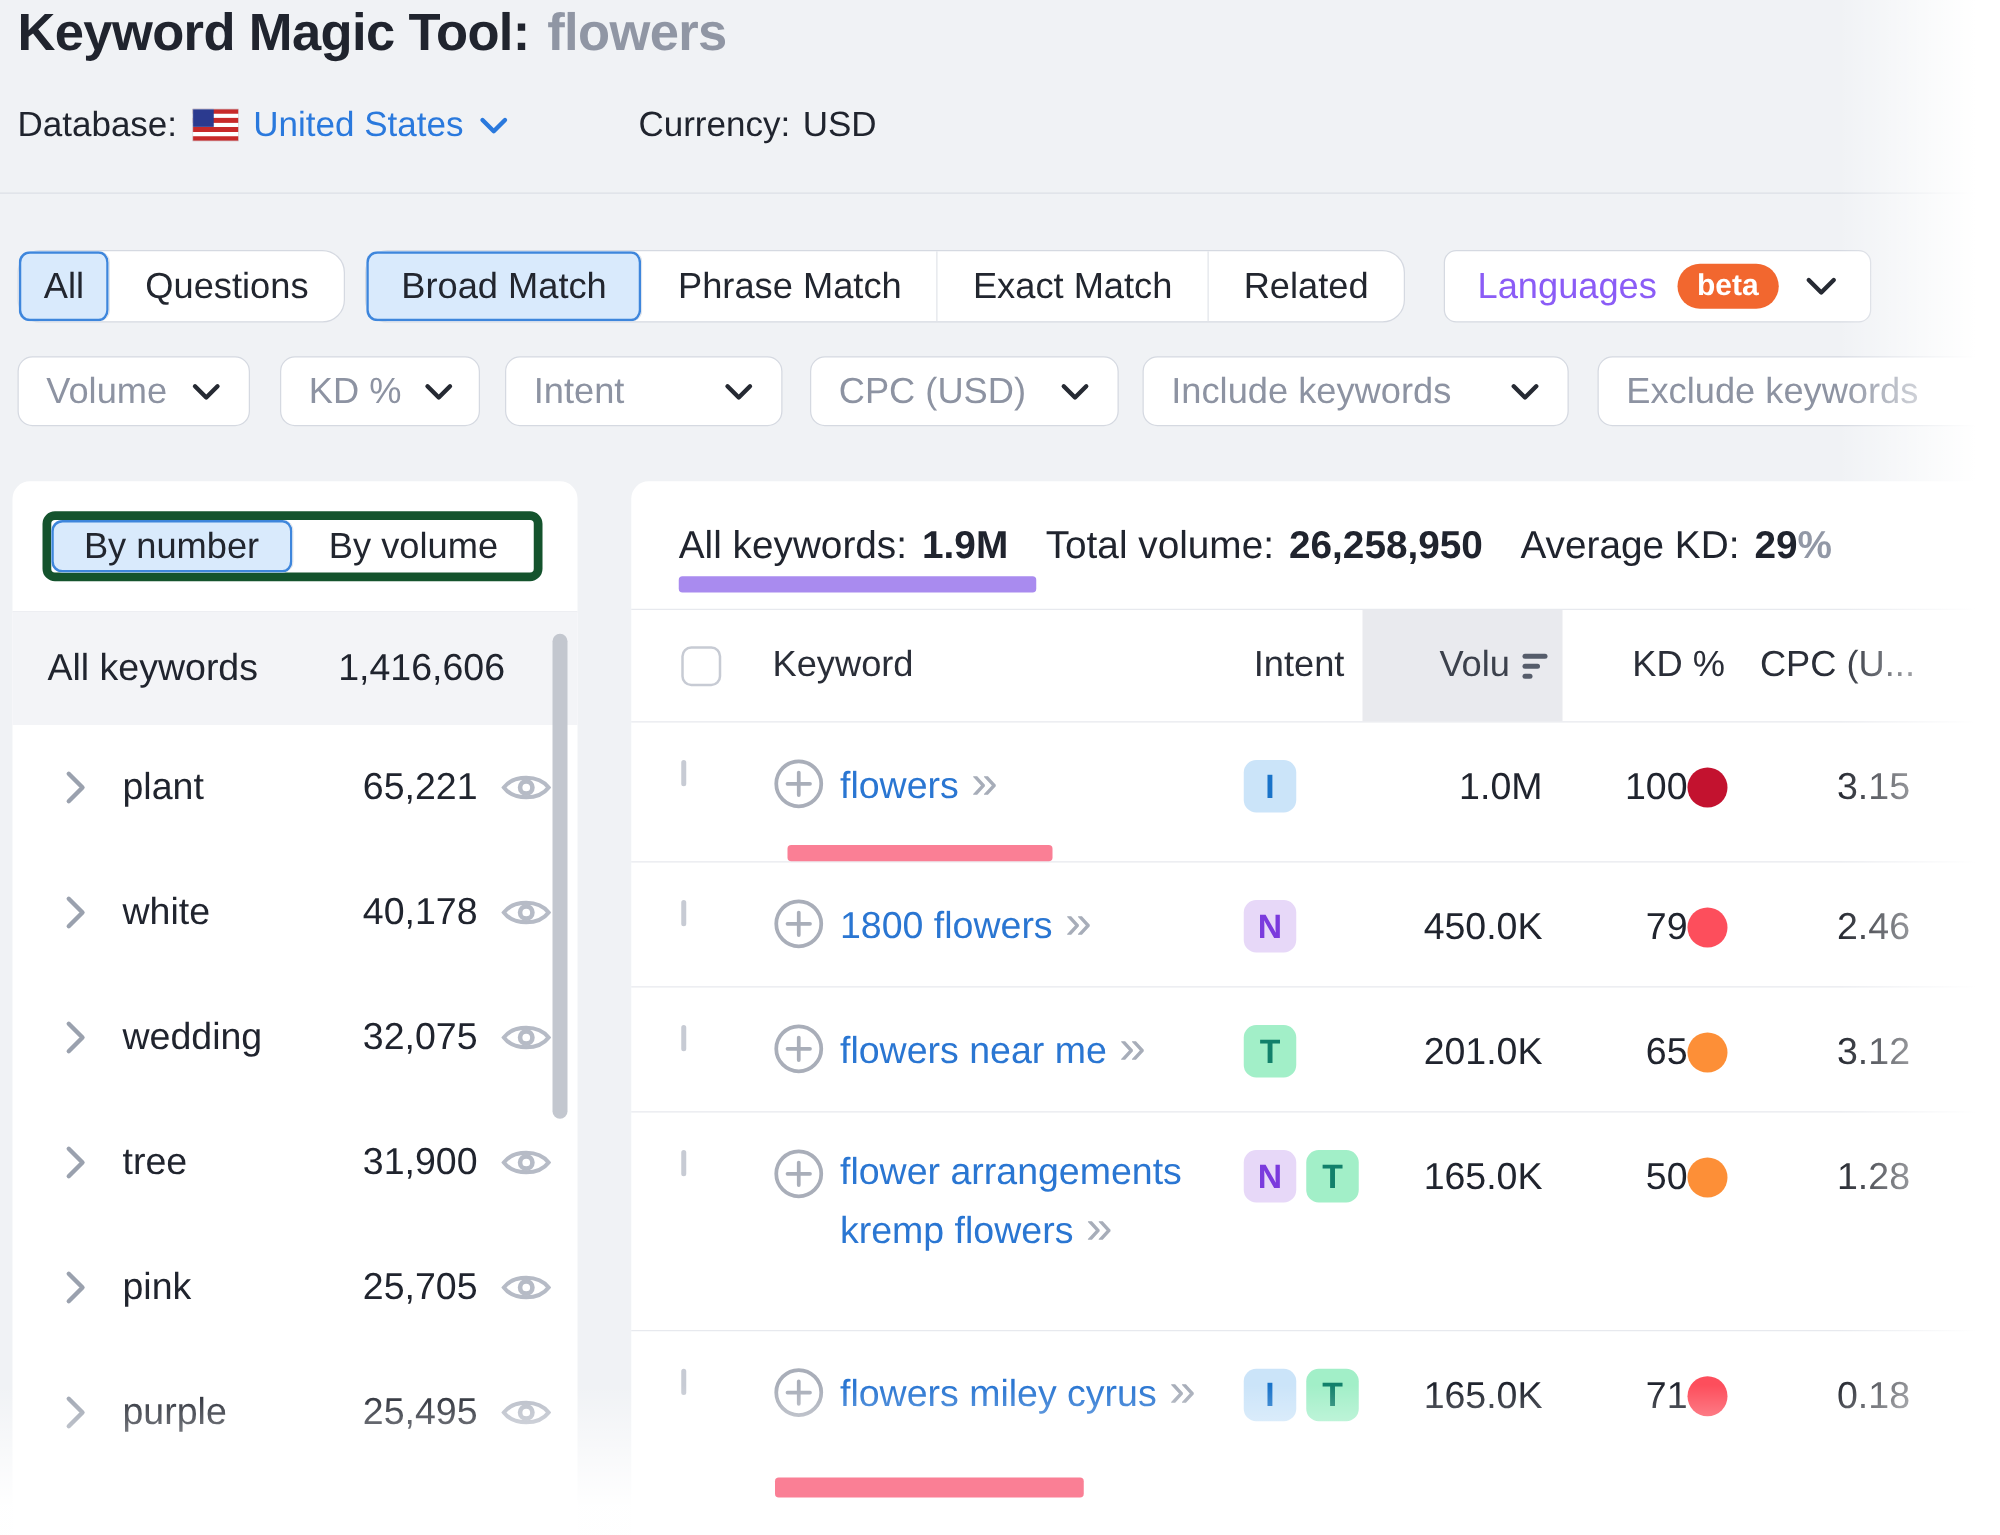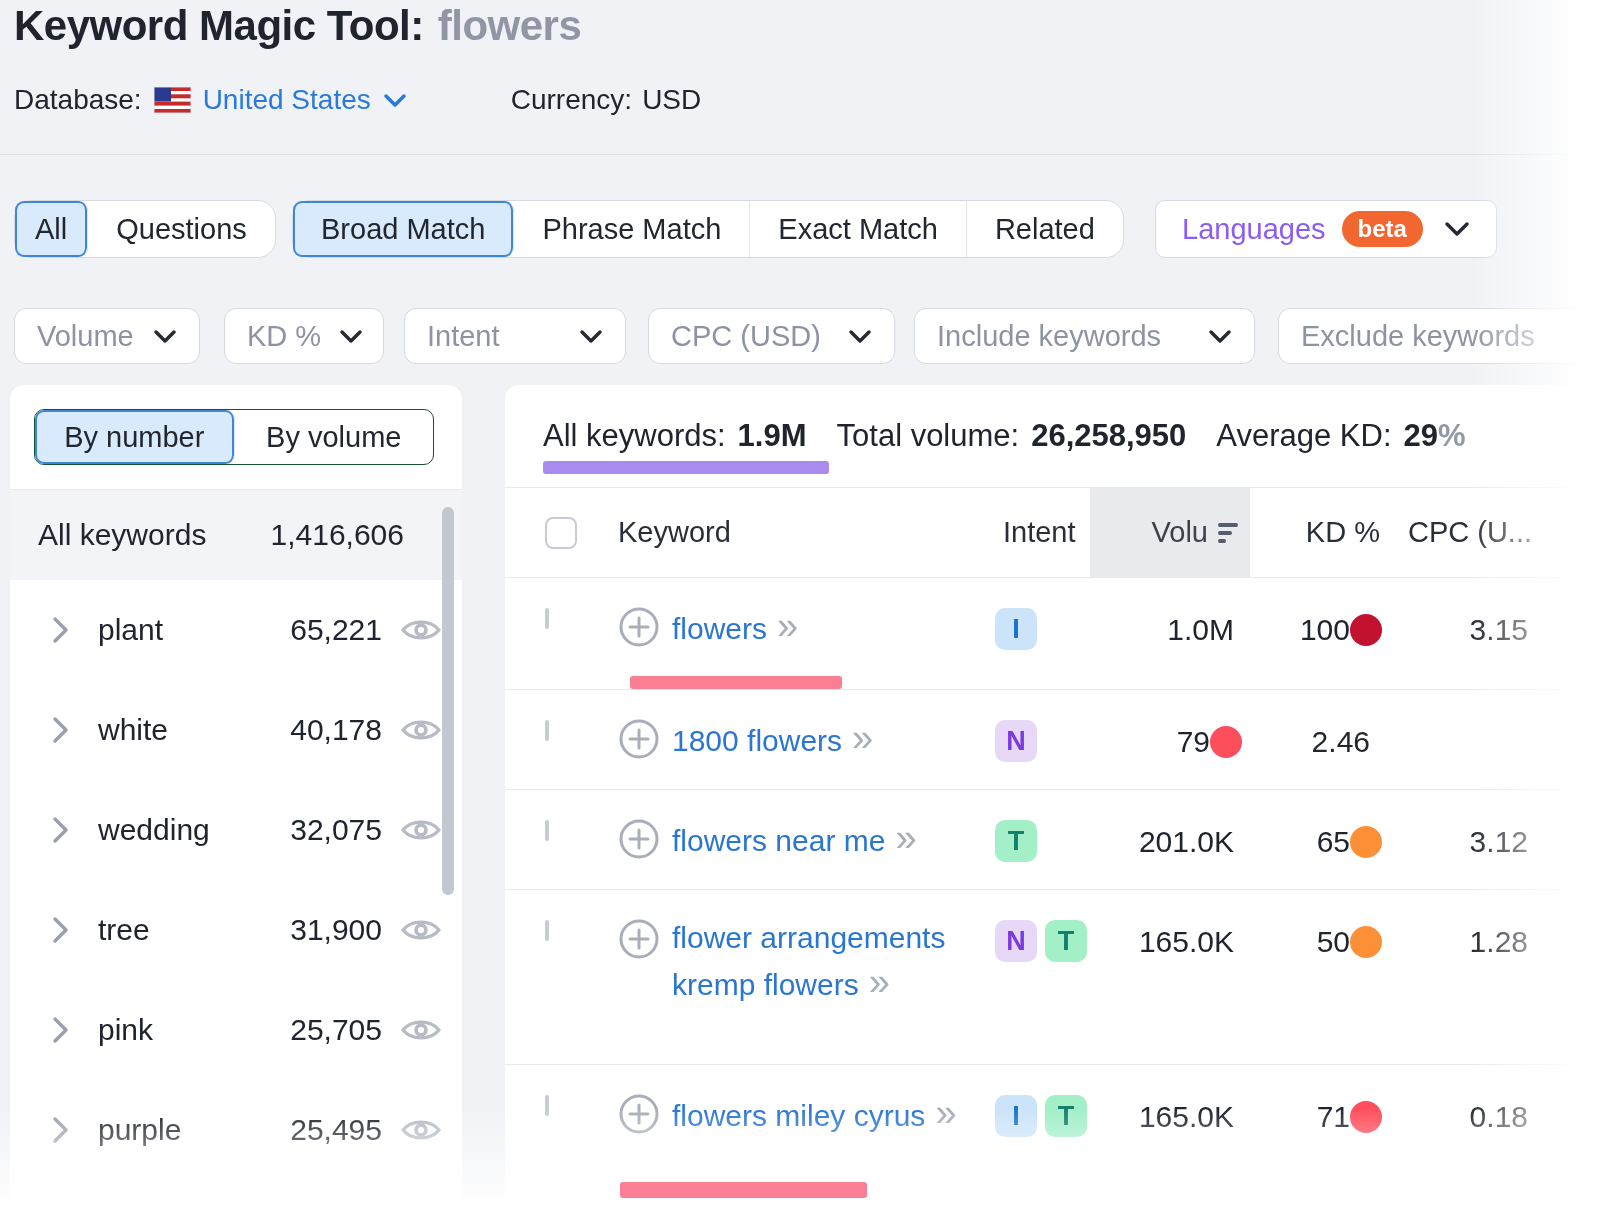--- a/index.html
+++ b/index.html
@@ -33,36 +33,36 @@
   .g2 { left:292px; }
   .languages-btn { position:absolute; left:1155px; top:200px; height:58px; width:342px;
     background:#fff; border:1px solid #d5d9e1; border-radius:10px;
     display:flex; align-items:center; padding:0 26px; cursor:pointer; }
   .languages-btn .lang-lbl { font-size:29px; color:#8b5cf6; }
   .beta-badge { margin-left:16px; background:#f2672f; color:#fff; font-size:24px; font-weight:700;
     padding:5px 16px; border-radius:999px; line-height:1.1; }
   .languages-btn .chev { margin-left:auto; display:flex; }
 
   
-  .pill { position:absolute; top:308px; height:56px; background:#fff; border:1px solid #d5d9e1;
+  .pill { position:absolute; top:285px; height:56px; background:#fff; border:1px solid #d5d9e1;
     border-radius:12px; display:flex; align-items:center; justify-content:space-between;
     padding:0 22px; font-size:29px; color:#8d93a2; cursor:pointer; white-space:nowrap; }
   .pill .chev { display:flex; margin-left:18px; }
   .p-volume { left:14px; width:186px; }
   .p-kd { left:224px; width:160px; }
   .p-intent { left:404px; width:222px; }
   .p-cpc { left:648px; width:247px; }
   .p-include { left:914px; width:341px; }
   .p-exclude { left:1278px; width:360px; }
 
   
   .sidebar { position:absolute; left:10px; top:385px; width:452px; bottom:0;
     background:#fff; border-radius:14px 14px 0 0; }
   .side-tabs { margin:24px 28px 0 24px; height:56px; display:flex; background:#fff;
-    border:1px solid #14532d; border-radius:10px; }
+    border:7px solid #14532d; border-radius:10px; }
   .side-tabs .seg { flex:1; justify-content:center; padding:0; font-size:29px; }
   .side-divider { margin-top:24px; border-top:1px solid #e7e9ee; }
   .all-row { height:90px; background:#f3f4f7; display:flex; align-items:center;
     justify-content:space-between; padding:0 58px 0 28px; font-size:30px; cursor:pointer; }
   .group-row { height:100px; display:flex; align-items:center; padding:0 20px 0 42px; cursor:pointer; }
   .group-row .gr-chev { display:flex; width:20px; }
   .group-row .gr-label { margin-left:26px; font-size:30px; }
   .group-row .gr-count { margin-left:auto; font-size:30px; }
   .group-row .eye { margin-left:18px; display:flex; }
   .side-scrollbar { position:absolute; right:8px; top:122px; width:12px; height:388px;
@@ -399,20 +399,21 @@
           <svg width="42" height="42" viewBox="0 0 42 42">
             <circle cx="21" cy="21" r="18" fill="none" stroke="#a9aeb9" stroke-width="3"></circle>
             <path d="M21 12v18M12 21h18" stroke="#a9aeb9" stroke-width="3" stroke-linecap="round"></path>
           </svg>
         </span>
       <span><span class="kw-text">1800 flowers</span><span class="kw-chev">»</span></span>
     </div>
     <div class="cell-intent">
         <span class="badge" data-intent="N">N</span>
       </div>
+    <div class="cell-volume">450.0K</div>
     <div class="cell-kd">
         <span>79</span>
         <span class="dot" data-level="hard"></span>
       </div>
     <div class="cell-cpc">2.46</div>
   </div>
 
   <div class="tbl-row r3">
     <div class="cell-check"><span class="checkbox"></span></div>
     <div class="cell-kw">

